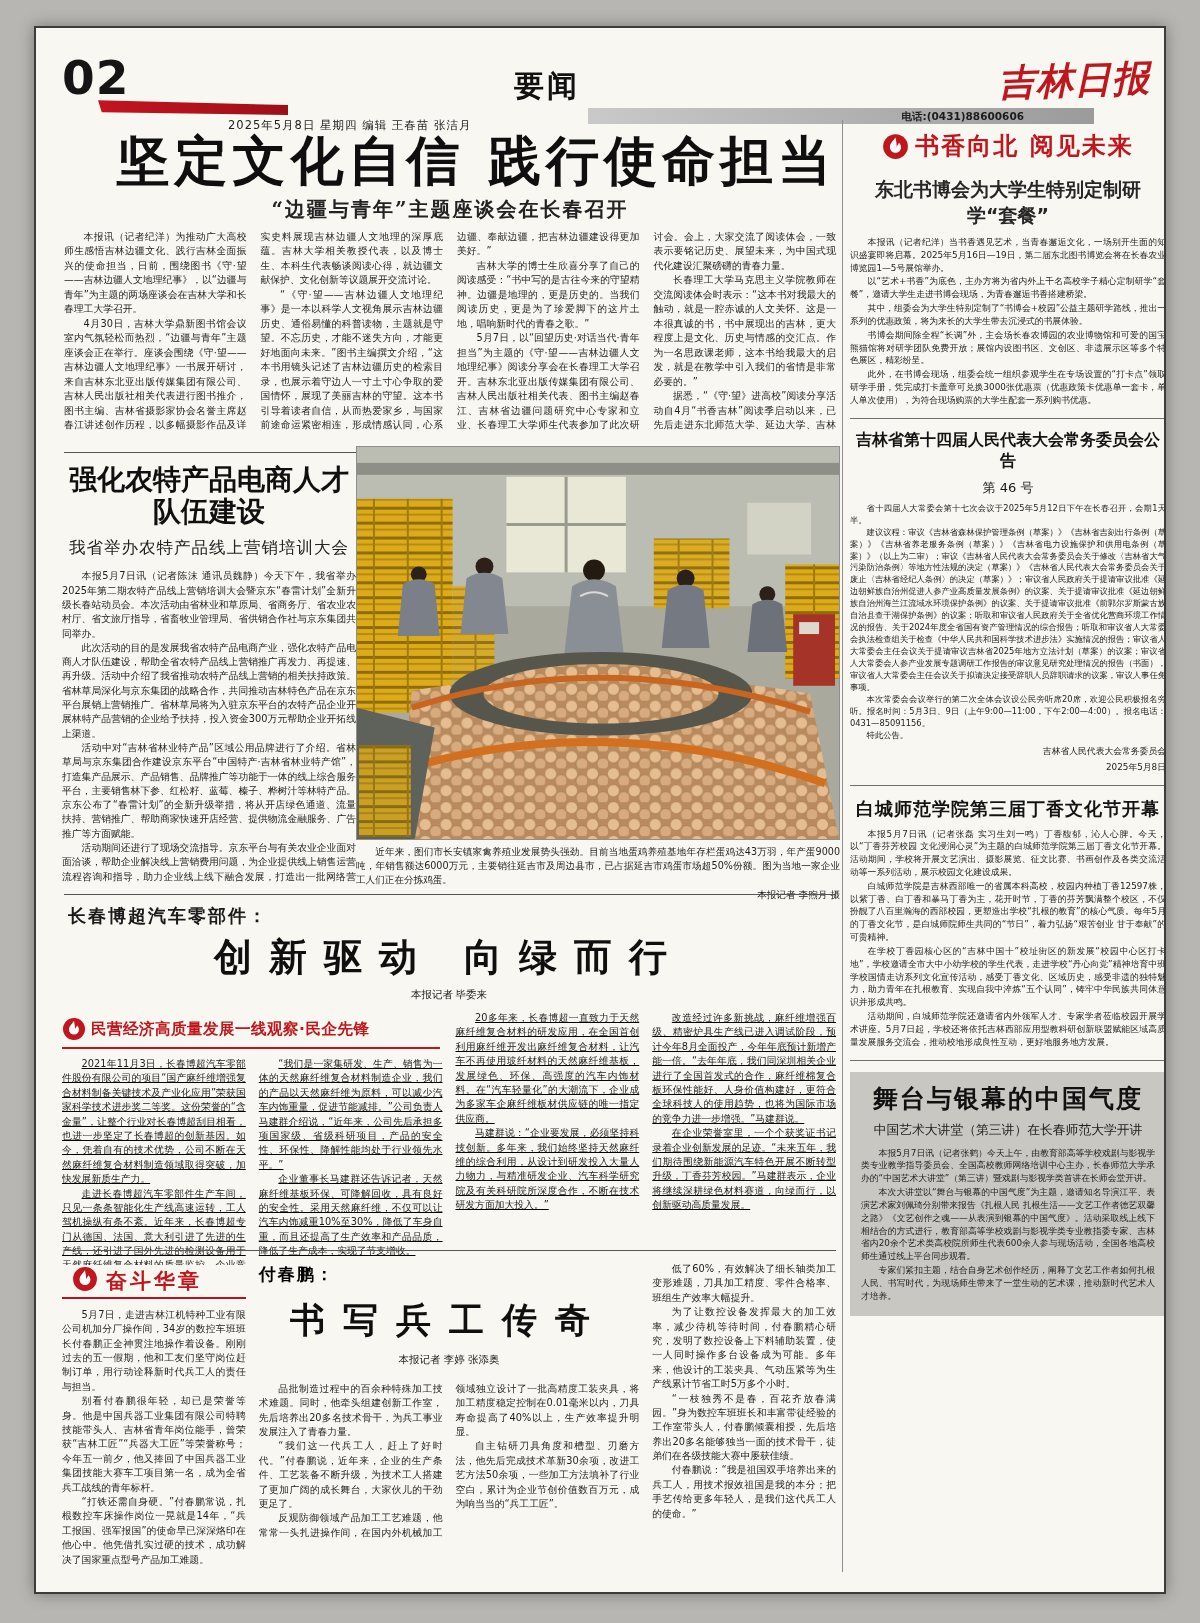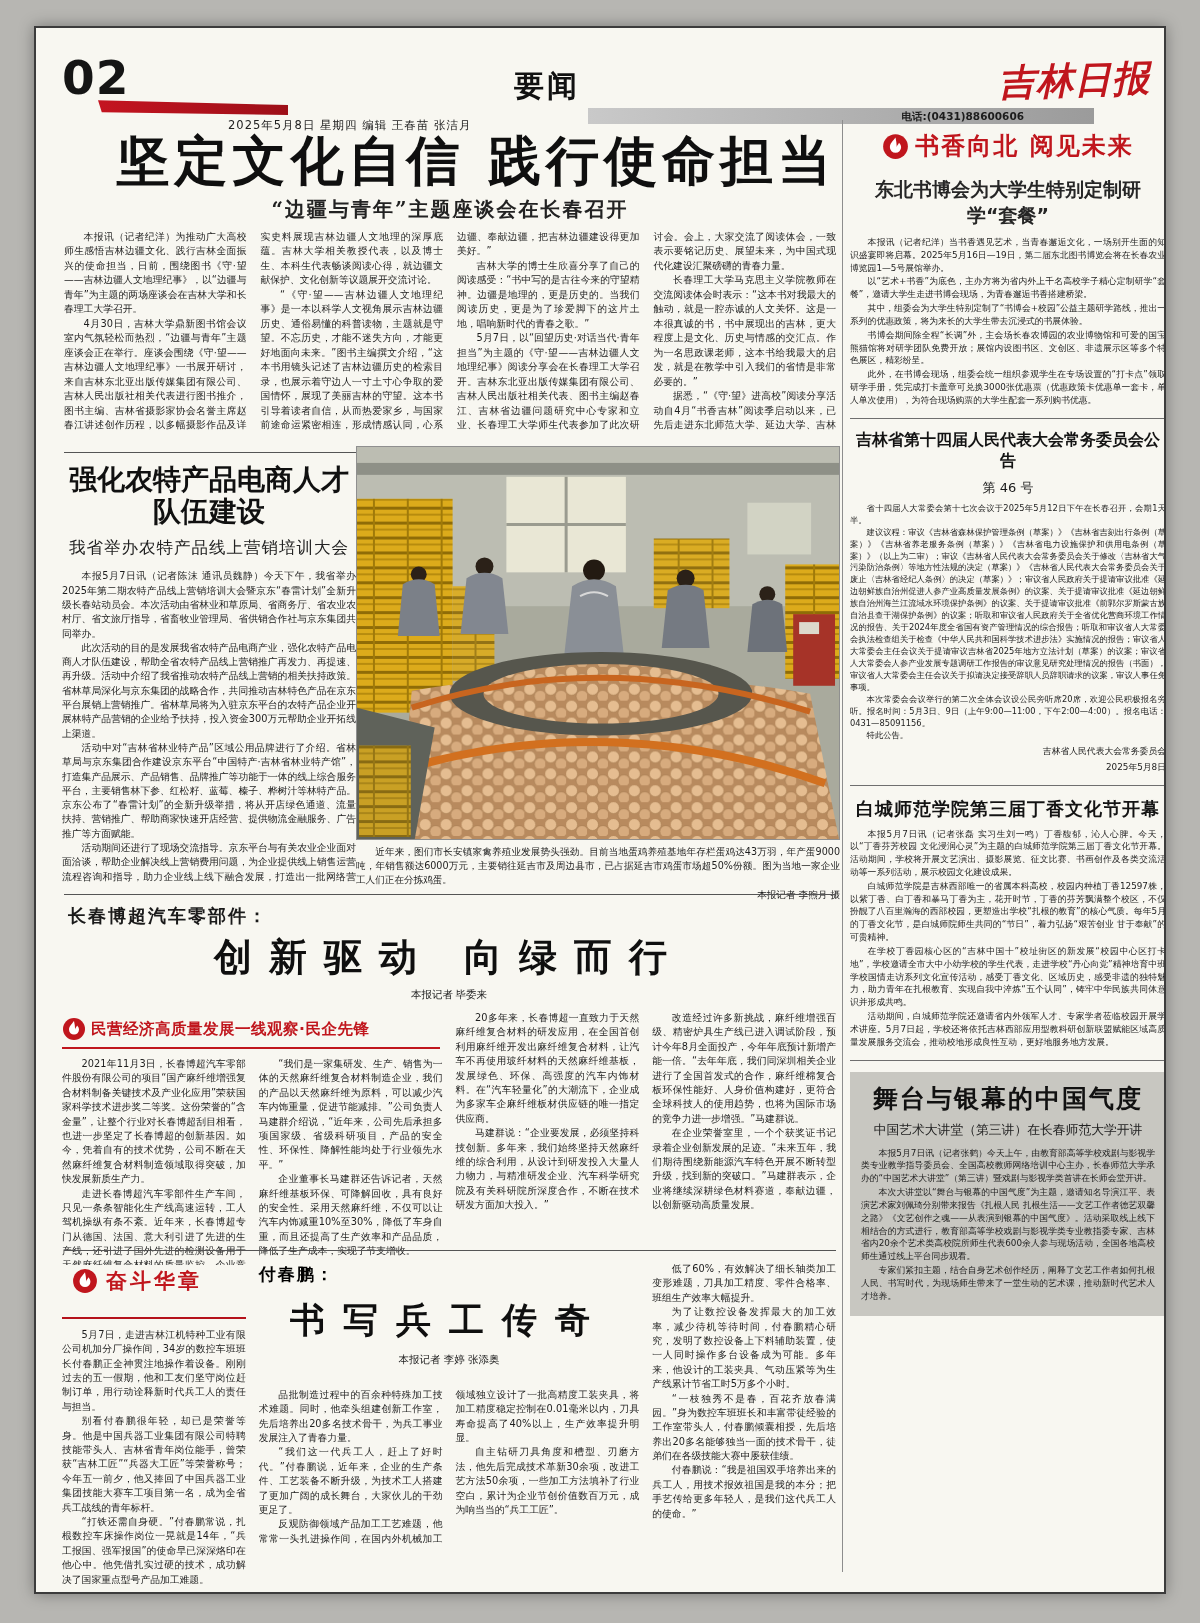--- a/index.html
+++ b/index.html
@@ -42,37 +42,37 @@
   .caption .credit { display:block; text-align:right; margin-top:1px; }
   .div2 { left:28px; top:866px; width:772px; }
   
   .auto { left:26px; top:876px; width:774px; }
   .auto .kicker { font-size:18px; color:#1a1a1a; font-family:"DejaVu Serif","Liberation Serif",serif;
     font-weight:600; letter-spacing:2px; margin-left:6px; }
   .auto h1 { text-align:center; font-size:38px; font-weight:900; letter-spacing:17px; color:#0f0f0f; margin-top:4px; }
   .auto .byline { text-align:center; font-size:10.5px; margin-top:5px; color:#222;
     font-family:Liberation Serif, serif; }
   .auto .cols { position:relative; margin-top:9px; display:grid; grid-template-columns:repeat(4,1fr); gap:13px;
-    font-size:9.8px; line-height:1.47; height:254px; overflow:hidden; }
+    font-size:9.8px; line-height:1.47; height:254px; overflow:hidden;text-decoration:underline; }
   .auto .col-pad { padding-top:46px; }
   .banner-red { position:absolute; left:0; top:0; width:378px; height:38px; display:flex; align-items:center;
     border-bottom:2px solid #c0161d; color:#c0161d; font-weight:900; font-size:15.5px; letter-spacing:.5px; }
   .banner-red svg { width:24px; height:24px; margin-right:5px; flex:0 0 auto; }
   .div3 { left:28px; top:1222px; width:772px; }
   
   .worker { left:26px; top:1234px; width:774px; display:grid; grid-template-columns:repeat(4,1fr); gap:13px;
     height:322px; overflow:hidden; font-size:9.8px; line-height:1.47; }
-  .worker .fh-banner { display:flex; align-items:center; border-bottom:2px solid #b5121b; padding-bottom:20px;
+  .worker .fh-banner { display:flex; align-items:flex-start; border-bottom:2px solid #b5121b; padding-bottom:0;
     margin:4px 0 9px; color:#c0161d; font-weight:900; font-size:21px; letter-spacing:3px; }
   .worker .fh-banner svg { width:26px; height:26px; margin:0 8px 0 10px; }
   .worker .mid { grid-column:2 / span 2; }
   .worker .mid .kicker { font-size:17px; font-family:"DejaVu Serif","Liberation Serif",serif;
     font-weight:600; letter-spacing:2px; }
   .worker .mid h1 { text-align:center; font-size:35px; font-weight:900; letter-spacing:18px; margin-top:8px; color:#0f0f0f; }
-  .worker .mid .byline { text-align:center; font-size:10.5px; margin:6px 0 20px; color:#222;
+  .worker .mid .byline { text-align:center; font-size:10.5px; margin:6px 0 14px; color:#222;
     font-family:"DejaVu Serif","Liberation Serif",serif; }
   .worker .mid .inner { column-count:2; column-gap:13px; }
   
   .rc { left:814px; top:96px; width:316px; height:1448px; overflow:hidden; }
   .rc .book-banner { display:flex; align-items:center; justify-content:center; margin-top:6px;
     color:#c0161d; font-weight:900; font-size:24px; letter-spacing:2px; }
   .rc .book-banner svg { width:27px; height:27px; margin-right:6px; }
   .rc .book-head { font-size:19px; font-weight:800; color:#262626; text-align:center; margin-top:15px; letter-spacing:0; }
   .rc .small { font-size:8.8px; line-height:1.46; margin-top:7px; }
   .rc .small .p { margin-bottom:1px; }
@@ -201,21 +201,21 @@
       <div class="col-pad">
         <p class="p">“我们是一家集研发、生产、销售为一体的天然麻纤维复合材料制造企业，我们的产品以天然麻纤维为原料，可以减少汽车内饰重量，促进节能减排。”公司负责人马建群介绍说，“近年来，公司先后承担多项国家级、省级科研项目，产品的安全性、环保性、降解性能均处于行业领先水平。”</p>
         <p class="p">企业董事长马建群还告诉记者，天然麻纤维基板环保、可降解回收，具有良好的安全性。采用天然麻纤维，不仅可以让汽车内饰减重10%至30%，降低了车身自重，而且还提高了生产效率和产品品质，降低了生产成本，实现了节支增收。</p>
       </div>
       <div>
         <p class="p">20多年来，长春博超一直致力于天然麻纤维复合材料的研发应用，在全国首创利用麻纤维开发出麻纤维复合材料，让汽车不再使用玻纤材料的天然麻纤维基板，发展绿色、环保、高强度的汽车内饰材料。在“汽车轻量化”的大潮流下，企业成为多家车企麻纤维板材供应链的唯一指定供应商。</p>
         <p class="p">马建群说：“企业要发展，必须坚持科技创新。多年来，我们始终坚持天然麻纤维的综合利用，从设计到研发投入大量人力物力，与精准研发企业、汽车科学研究院及有关科研院所深度合作，不断在技术研发方面加大投入。”</p>
       </div>
       <div>
         <p class="p">改造经过许多新挑战，麻纤维增强百级、精密炉具生产线已进入调试阶段，预计今年8月全面投产，今年年底预计新增产能一倍。“去年年底，我们同深圳相关企业进行了全国首发式的合作，麻纤维棉复合板环保性能好、人身价值构建好，更符合全球科技人的使用趋势，也将为国际市场的竞争力进一步增强。”马建群说。</p>
-        <p class="p">在企业荣誉室里，一个个获奖证书记录着企业创新发展的足迹。“未来五年，我们期待围绕新能源汽车特色开展不断转型升级，找到新的突破口。”马建群表示，企业将继续深耕绿色材料赛道，奉献边疆，以创新驱动高质量发展。</p>
+        <p class="p">在企业荣誉室里，一个个获奖证书记录着企业创新发展的足迹。“未来五年，我们期待围绕新能源汽车特色开展不断转型升级，丁香芬芳校园。”马建群表示，企业将继续深耕绿色材料赛道，向绿而行，以创新驱动高质量发展。</p>
       </div>
     </div>
   </div>
   <div class="abs hrule div3"></div>
 
   <div class="abs worker">
     <div>
       <div class="fh-banner">
         <svg viewBox="0 0 24 24">
             <circle cx="12" cy="12" r="11" fill="#c0161d"></circle>

